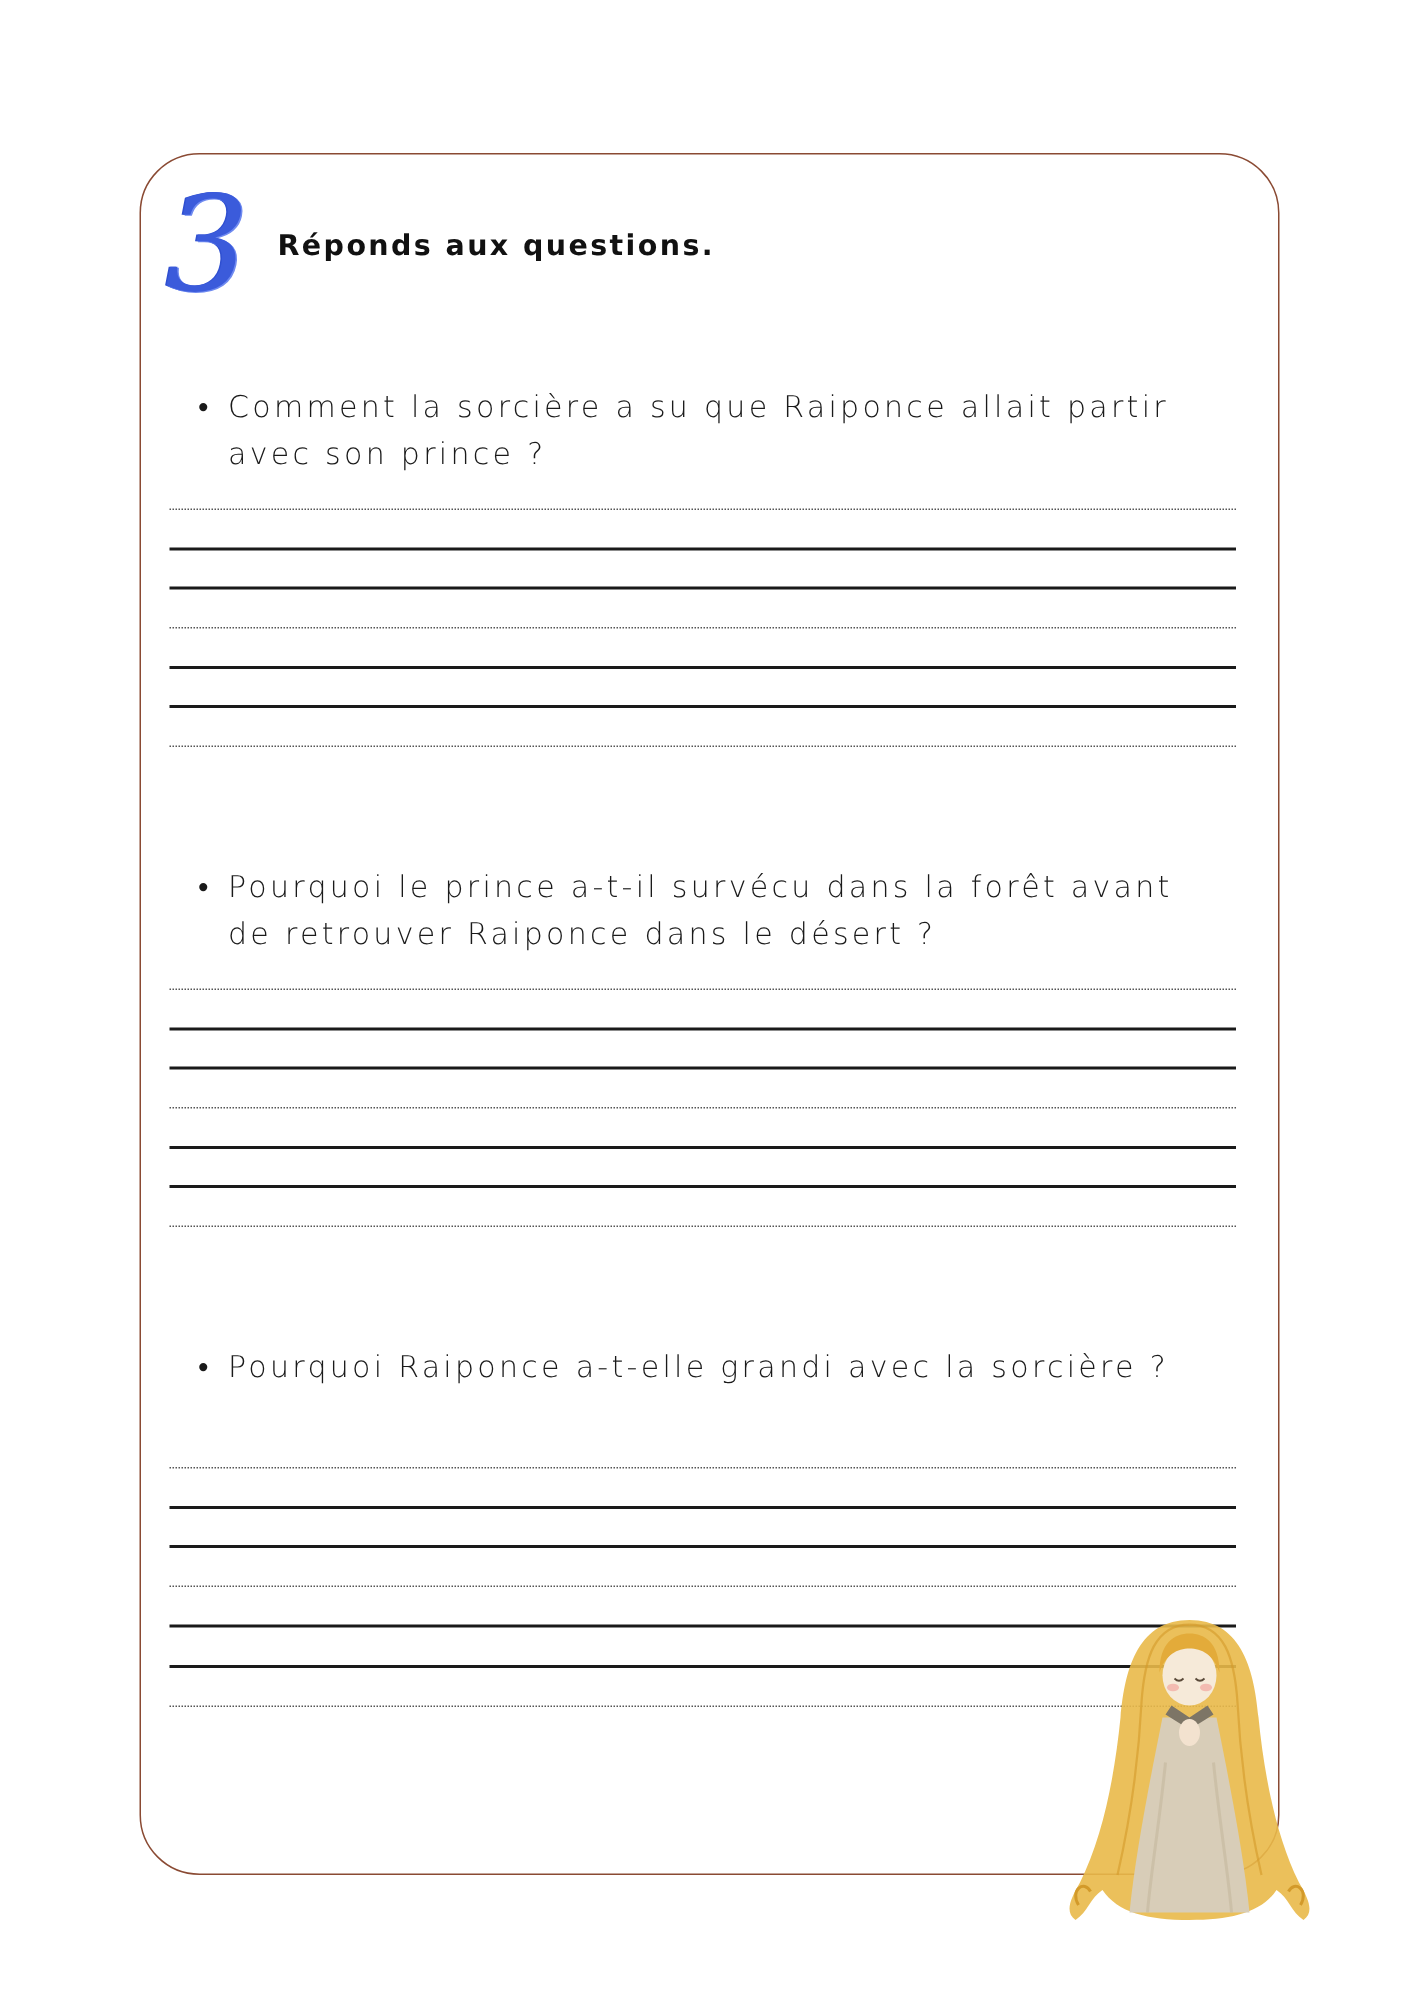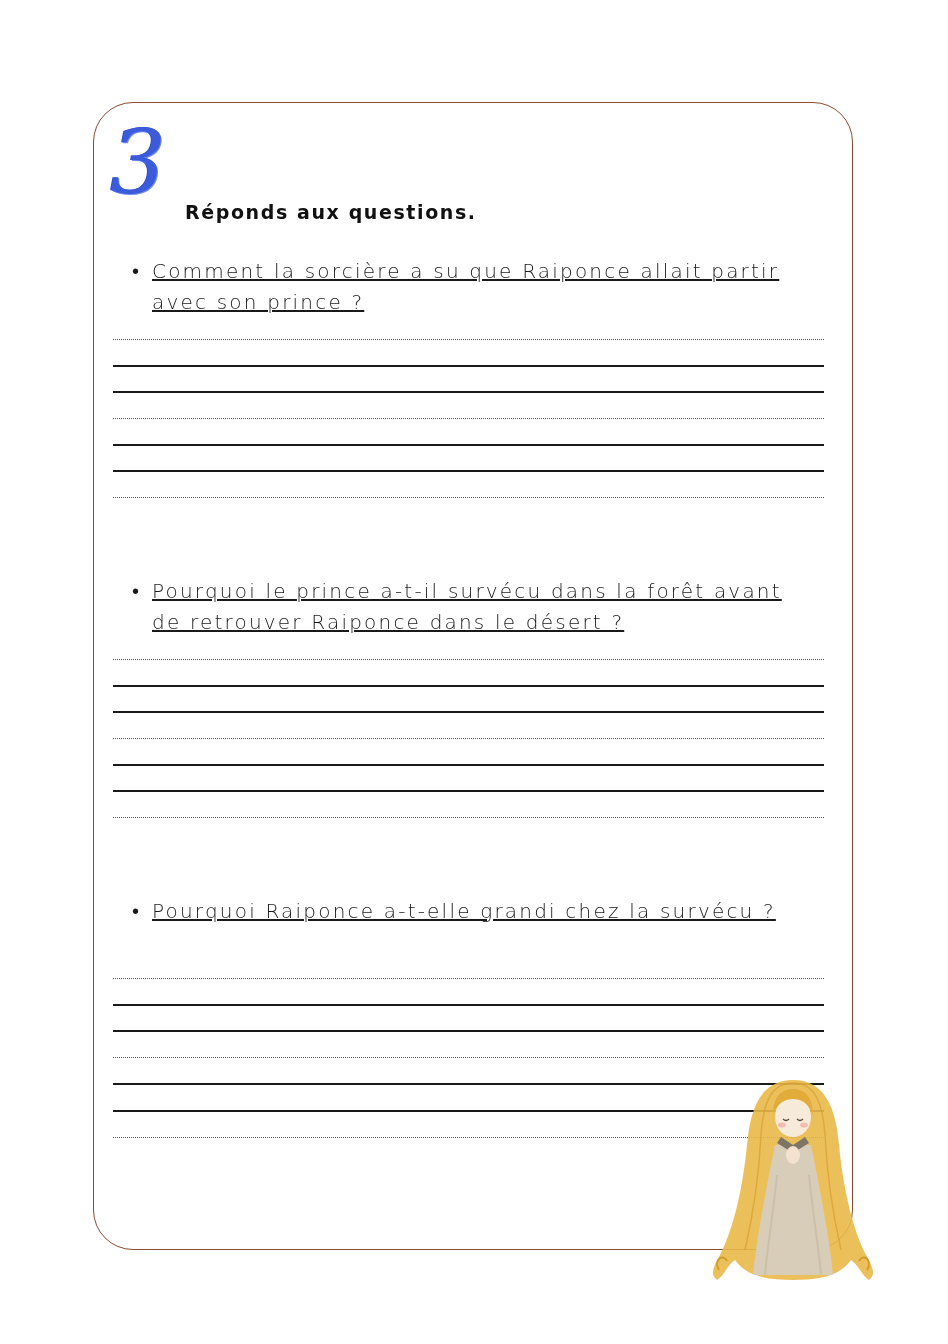--- a/index.html
+++ b/index.html
@@ -16,31 +16,31 @@
     .step-number {
       position: absolute; left: 110px; top: 118px;
       font-family: "DejaVu Serif", serif; font-size: 88px; line-height: 90px;
       color: #3b5bdb; font-style: italic; font-weight: 300;
       text-shadow: 1px 1px 0 #6f8af0, -1px 0 0 #2f4fd0;
       letter-spacing: 0;
     }
     .instruction {
       position: absolute; left: 185px; top: 153px;
       font-family: "DejaVu Sans", sans-serif; font-weight: bold;
-      font-size: 19px; letter-spacing: 1.6px; color: #111; margin-top: 48px;
+      font-size: 19px; letter-spacing: 1.6px; color: #111;
     }
     .question {
       position: absolute; left: 132px; width: 680px;
       font-family: "DejaVu Sans", sans-serif; font-weight: 300;
       font-size: 20px; line-height: 31px; letter-spacing: 2.2px; color: #1a1a1a;
     }
     .question .bullet {
       position: absolute; left: 0; top: 0; font-size: 20px;
     }
-    .question .qtext { display: block; padding-left: 20px; text-decoration: underline; }
+    .question .qtext { display: block; padding-left: 20px; }
     .line {
       position: absolute; left: 113px; width: 711px; height: 0;
     }
     .line.dotted { border-top: 1px dotted #555; }
     .line.solid { border-top: 2px solid #1a1a1a; }
     .illustration {
       position: absolute; left: 705px; top: 1075px; width: 175px; height: 210px;
     }
   </style>
 </head>
@@ -74,21 +74,21 @@
   <div class="line solid" style="top:685px;"></div>
   <div class="line solid" style="top:711px;"></div>
   <div class="line dotted" style="top:738px;"></div>
   <div class="line solid" style="top:764px;"></div>
   <div class="line solid" style="top:790px;"></div>
   <div class="line dotted" style="top:817px;"></div>
 </div>
 
 <div class="question" style="top:896px;">
   <span class="bullet">•</span>
-  <span class="qtext">Pourquoi Raiponce a-t-elle grandi chez la survécu ?</span>
+  <span class="qtext">Pourquoi Raiponce a-t-elle grandi avec la sorcière ?</span>
 </div>
 <div>
   <div class="line dotted" style="top:978px;"></div>
   <div class="line solid" style="top:1004px;"></div>
   <div class="line solid" style="top:1030px;"></div>
   <div class="line dotted" style="top:1057px;"></div>
   <div class="line solid" style="top:1083px;"></div>
   <div class="line solid" style="top:1110px;"></div>
   <div class="line dotted" style="top:1137px;"></div>
 </div>

